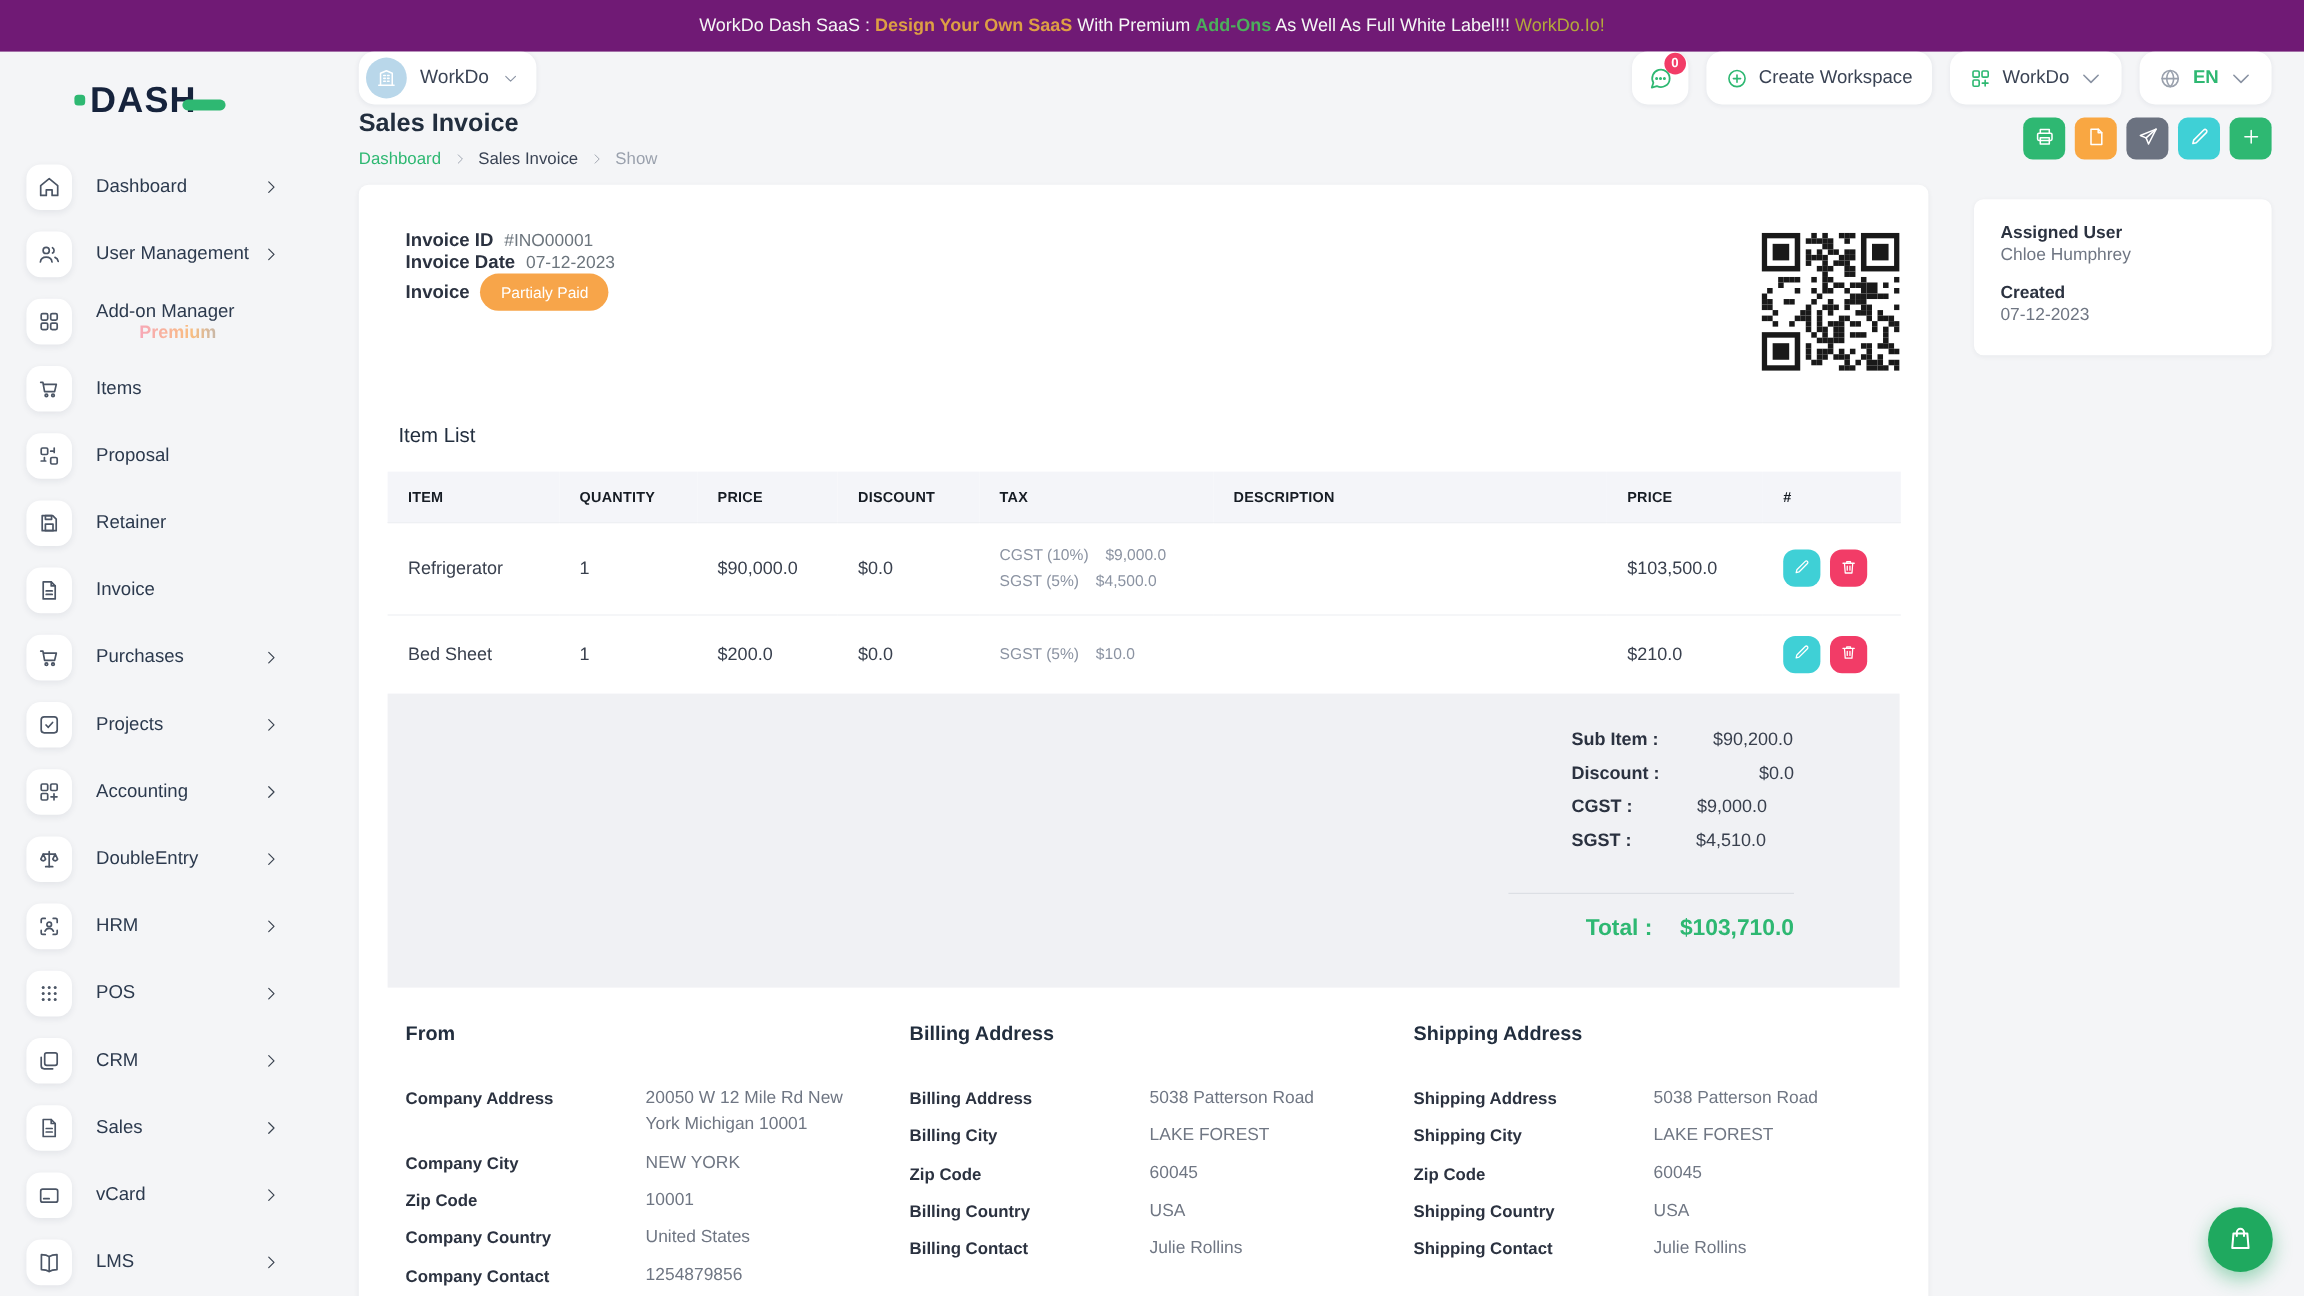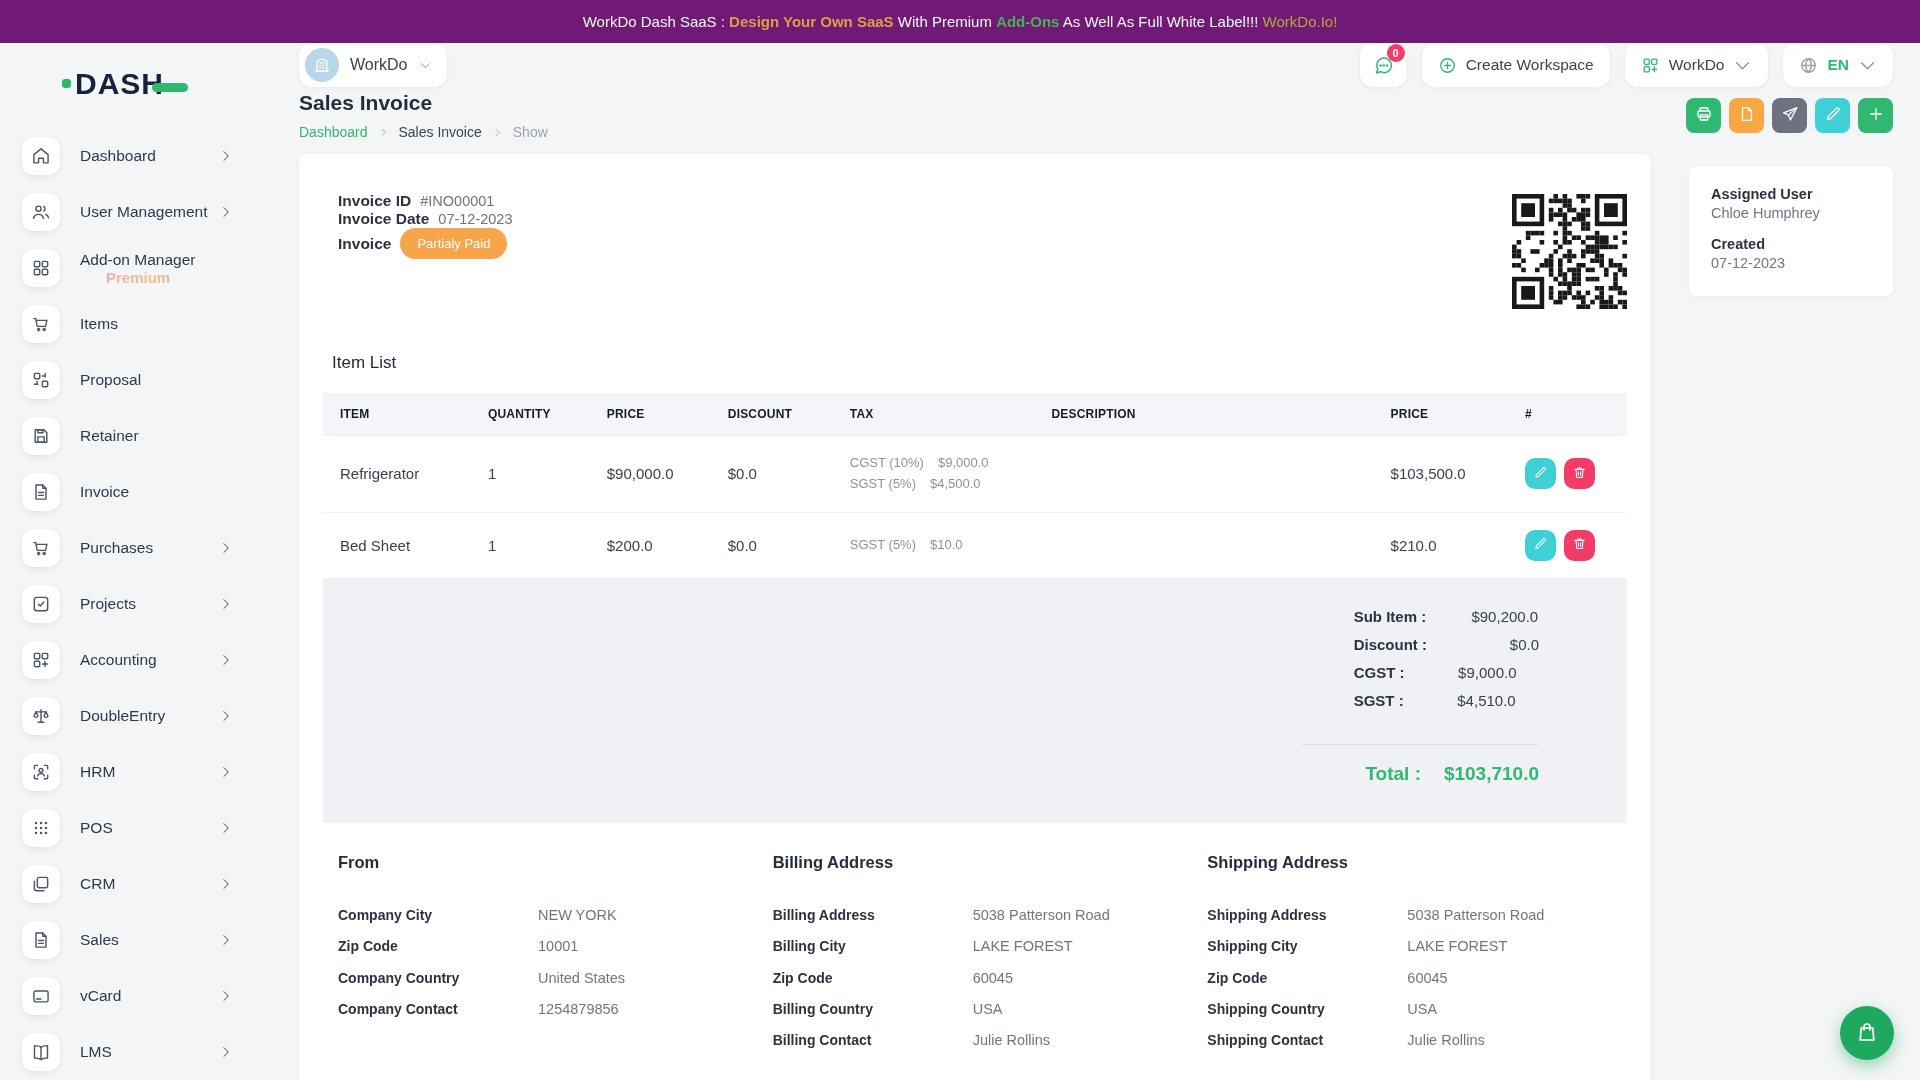--- a/index.html
+++ b/index.html
@@ -20,21 +20,21 @@
   .logo-dot { width:9px; height:9px; background:#2eb872; border-radius:3px; margin-right:4px; }
   .logo-text { font-size:30px; font-weight:800; color:#16233c; letter-spacing:1px; }
   .logo-bar { width:36px; height:9px; background:#2eb872; border-radius:5px; margin-left:-12px; margin-top:8px; }
   .nav { margin-top:24px; display:flex; flex-direction:column; }
   .nav-item { height:56px; flex:none; display:flex; align-items:center; padding:0 50px 0 22px; cursor:pointer; }
   .icon-box { width:38px; height:38px; flex:none; background:#ffffff; border-radius:12px; display:flex;
               align-items:center; justify-content:center; color:#4b5565; box-shadow:0 2px 6px rgba(30,40,70,.08); }
   .icon-box svg { width:20px; height:20px; }
   .nav-text { display:flex; flex-direction:column; margin-left:20px; }
   .nav-label { font-size:15.5px; color:#2c3a4e; font-weight:500; }
-  .nav-sub { font-size:15px; font-weight:700; margin-left:26px;
+  .nav-sub { font-size:15px; font-weight:700; margin-left:36px;
              background:linear-gradient(90deg,#f7a8b8 0%,#f9bd80 55%,#a4b3c4 100%);
              -webkit-background-clip:text; background-clip:text; color:transparent; }
   .nav-chevron { margin-left:auto; color:#39424f; display:flex; }
   .nav-chevron svg { width:14px; height:14px; }
 
   
   .main { flex:1; min-width:0; padding:0 27px 0 16px; display:flex; flex-direction:column; }
 
   .topbar { height:74px; display:flex; align-items:center; justify-content:space-between; }
   .ws-pill { background:#fff; height:44px; border-radius:13px; display:inline-flex; align-items:center;
@@ -70,21 +70,21 @@
   .bc-sep { color:#9aa1ad; display:flex; }
   .bc-sep svg { width:11px; height:11px; }
   .actions { display:flex; gap:8px; }
   .action-btn { width:35px; height:35px; border:none; border-radius:8px; color:#fff; cursor:pointer;
                 display:flex; align-items:center; justify-content:center; }
   .action-btn svg { width:18px; height:18px; }
 
   .content-row { display:flex; gap:38px; margin-top:14px; align-items:flex-start; }
   .invoice-card { flex:1; min-width:0; background:#fff; border-radius:8px; padding:26px 24px 40px;
                   box-shadow:0 1px 4px rgba(25,35,60,.05); }
-  .side-card { width:204px; flex:none; background:#fff; border-radius:8px; padding:20px 22px 10px;
+  .side-card { width:248px; flex:none; background:#fff; border-radius:8px; padding:20px 22px 10px;
                margin-top:12px; box-shadow:0 1px 4px rgba(25,35,60,.05); }
   .sp-label { font-size:14.5px; font-weight:700; color:#2b3240; margin-bottom:3px; }
   .sp-value { font-size:14.5px; color:#6f7683; margin-bottom:15px; }
 
   .inv-head { display:flex; justify-content:space-between; align-items:flex-start; }
   .inv-meta { display:flex; flex-direction:column; padding:12px 0 0 15px; }
   .meta-row { display:flex; align-items:center; gap:9px; font-size:15.5px; }
   .meta-row b { color:#2b3240; font-weight:700; }
   .meta-val { color:#6c757d; font-size:14.5px; }
   .badge-status { background:#f7a54a; color:#fff; font-size:13px; padding:8px 17px; border-radius:18px; }
@@ -875,20 +875,24 @@
             <div class="total-line">
               <b>Total :</b>
               <span class="val">$103,710.0</span>
             </div>
           </div>
 
           <div class="addresses" id="addresses">
               <div class="addr-col">
                 <div class="addr-title">From</div>
                 <div class="addr-row">
+                  <span class="addr-label">Company Address</span>
+                  <span class="addr-value">20050 W 12 Mile Rd New York Michigan 10001</span>
+                </div>
+                <div class="addr-row">
                   <span class="addr-label">Company City</span>
                   <span class="addr-value">NEW YORK</span>
                 </div>
                 <div class="addr-row">
                   <span class="addr-label">Zip Code</span>
                   <span class="addr-value">10001</span>
                 </div>
                 <div class="addr-row">
                   <span class="addr-label">Company Country</span>
                   <span class="addr-value">United States</span>

